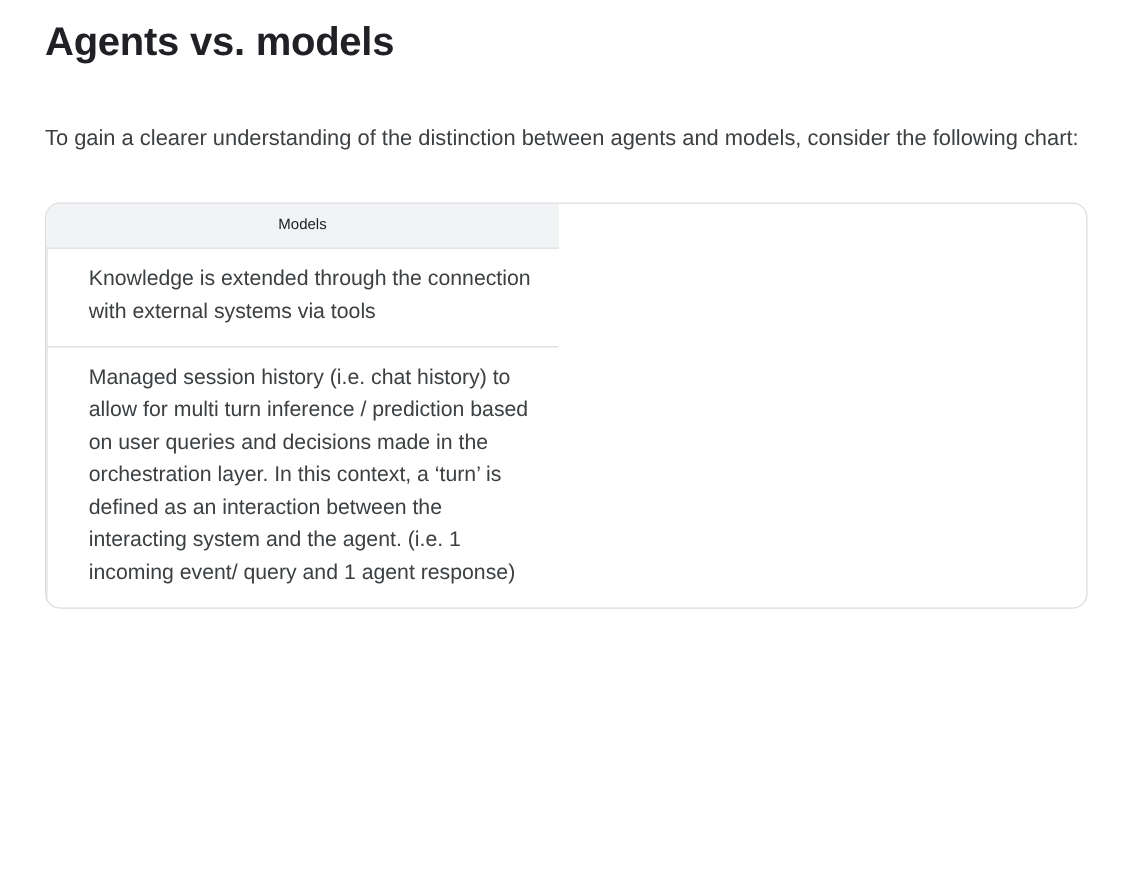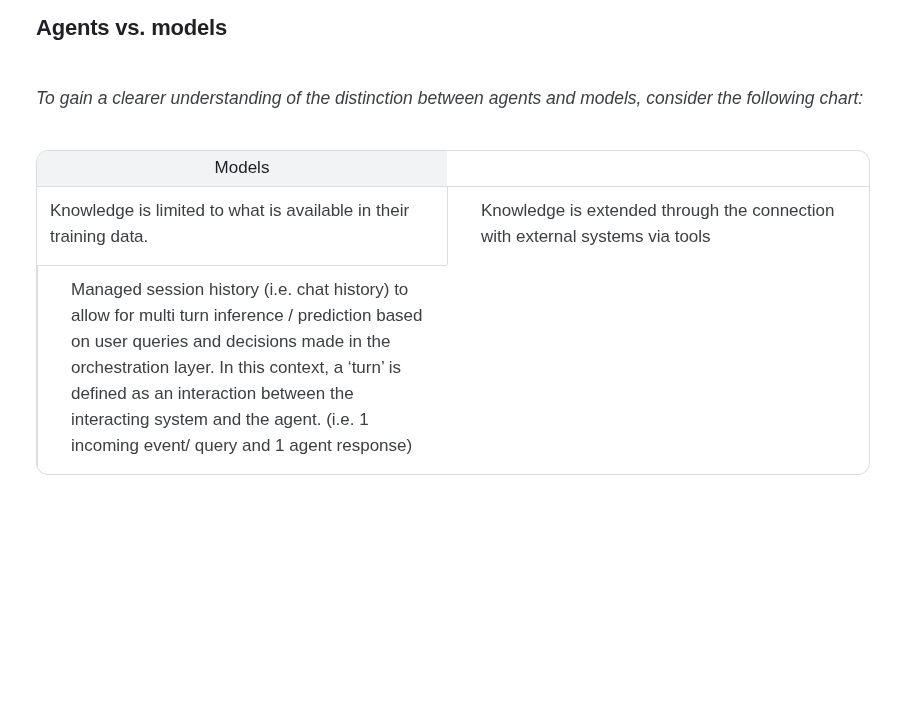--- a/index.html
+++ b/index.html
@@ -11,34 +11,33 @@
     color: #3c4043;
   }
   .page {
     width: 900px;
     height: 713px;
     background: #ffffff;
     padding: 15px 30px 20px 36px;
     overflow: hidden;
   }
   .page-title {
-    font-size: 22px;
+    font-size: 32px;
     font-weight: 700;
     color: #202124;
     letter-spacing: -0.2px;
     margin: 0 0 42px 0;
     line-height: 1.15;
   }
   .intro {
     font-size: 17.5px;
     line-height: 32px;
     color: #3c4043;
     margin: 0 0 36px 0;
     max-width: 828px;
-    font-style: italic;
   }
   .cmp-table {
     width: 834px;
     border: 1px solid #dadce0;
     border-radius: 12px;
     overflow: hidden;
     background: #ffffff;
   }
   .cmp-row {
     display: grid;
@@ -54,21 +53,21 @@
     color: #3c4043;
   }
   .cmp-cell.col-right {
     border-left: 1px solid #dadce0;
     padding-right: 22px;
     padding-left: 33px;
   }
   .cmp-row.header-row .cmp-cell {
     background: #f1f3f4;
     text-align: center;
-    font-size: 17px;
+    font-size: 12px;
     color: #202124;
     padding: 5px 8px 7px 8px;
     line-height: 23px;
   }
 </style>
 </head>
 <body>
 
 <div class="page">
 
@@ -76,21 +75,20 @@
 
   <p class="intro">To gain a clearer understanding of the distinction between agents and models, consider the following chart:</p>
 
   <div class="cmp-table">
 
     <div class="cmp-row header-row">
       <div class="cmp-cell col-left">Models</div>
     </div>
 
     <div class="cmp-row">
-      <div class="cmp-cell col-left">Knowledge is limited to what is available in their training data.</div>
       <div class="cmp-cell col-right">Knowledge is extended through the connection with external systems via tools</div>
     </div>
 
     <div class="cmp-row">
       <div class="cmp-cell col-right">Managed session history (i.e. chat history) to allow for multi turn inference / prediction based on user queries and decisions made in the orchestration layer. In this context, a ‘turn’ is defined as an interaction between the interacting system and the agent. (i.e. 1 incoming event/ query and 1 agent response)</div>
     </div>
 
 
     <div class="cmp-row">
     </div>

